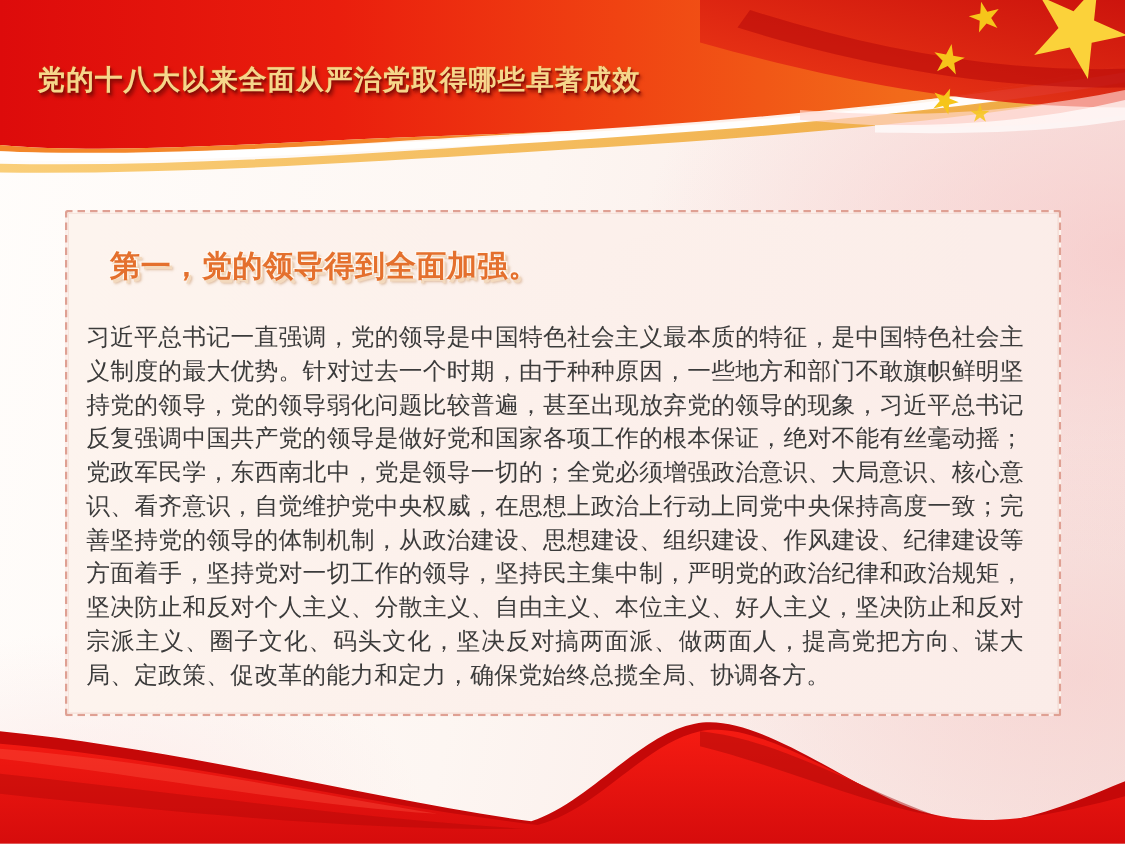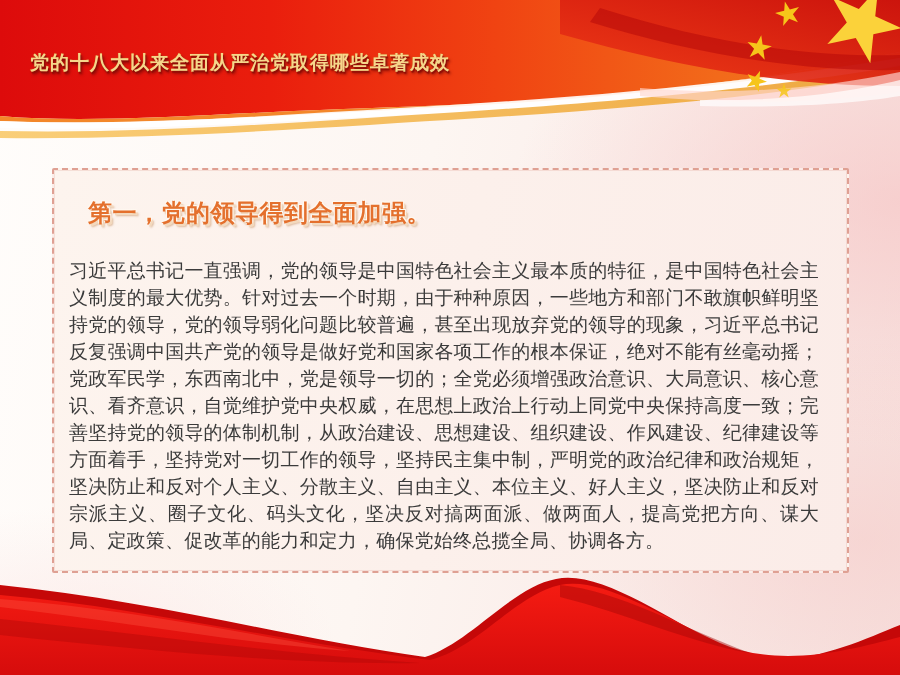--- a/index.html
+++ b/index.html
@@ -9,39 +9,38 @@
     background:
       radial-gradient(60% 50% at 100% 30%, rgba(246,198,198,.70), rgba(246,198,198,0) 72%),
       radial-gradient(50% 42% at 96% 80%, rgba(245,202,200,.55), rgba(245,202,200,0) 70%),
       radial-gradient(42% 30% at 8% 96%, rgba(250,224,222,.55), rgba(250,224,222,0) 70%),
       linear-gradient(100deg, #fffdfb 0%, #fdf6f2 45%, #f7e2df 100%);
   }
   .banner{position:absolute;top:0;left:0;width:900px;height:150px;}
   .banner svg{display:block;}
   .page-title{
     position:absolute;left:30px;top:53px;
-    font-size:19px;font-weight:700;letter-spacing:1px;line-height:1;
+    font-size:22px;font-weight:700;letter-spacing:1px;line-height:1;
     color:#f6d68b;
     text-shadow:1px 2px 1px rgba(140,12,6,.95), 2px 3px 3px rgba(100,6,4,.65), 0 0 1px #c98f2d;
     white-space:nowrap;
   }
   .card{
     position:absolute;left:52px;top:168px;width:797px;height:405px;
     box-sizing:border-box;
     background:linear-gradient(100deg,#fdf4ee 0%, #fbece8 100%);
     border:2px dashed #dfa093;border-radius:2px;
     box-shadow:0 0 0 1px rgba(223,160,147,.25) inset;
   }
   .card-heading{
     margin:30px 0 0 34px;
     font-size:24px;font-weight:700;line-height:1.15;letter-spacing:.5px;
     color:#e4702d;
     text-shadow:-1px -1px 0 #fff8f0, 1px -1px 0 #fff8f0, 2px 2px 0 #f3d9bd, 3px 3px 2px rgba(196,142,96,.55);
     white-space:nowrap;
-    font-family:Liberation Serif, serif;
   }
   .card-body{
     margin:29px 28px 0 15px;
     font-size:19px;line-height:27px;letter-spacing:.2px;
     color:#3b3b3b;text-align:justify;
   }
   .wave{position:absolute;left:0;bottom:0;width:900px;height:120px;}
   .wave svg{display:block;}
 </style>
 </head>

